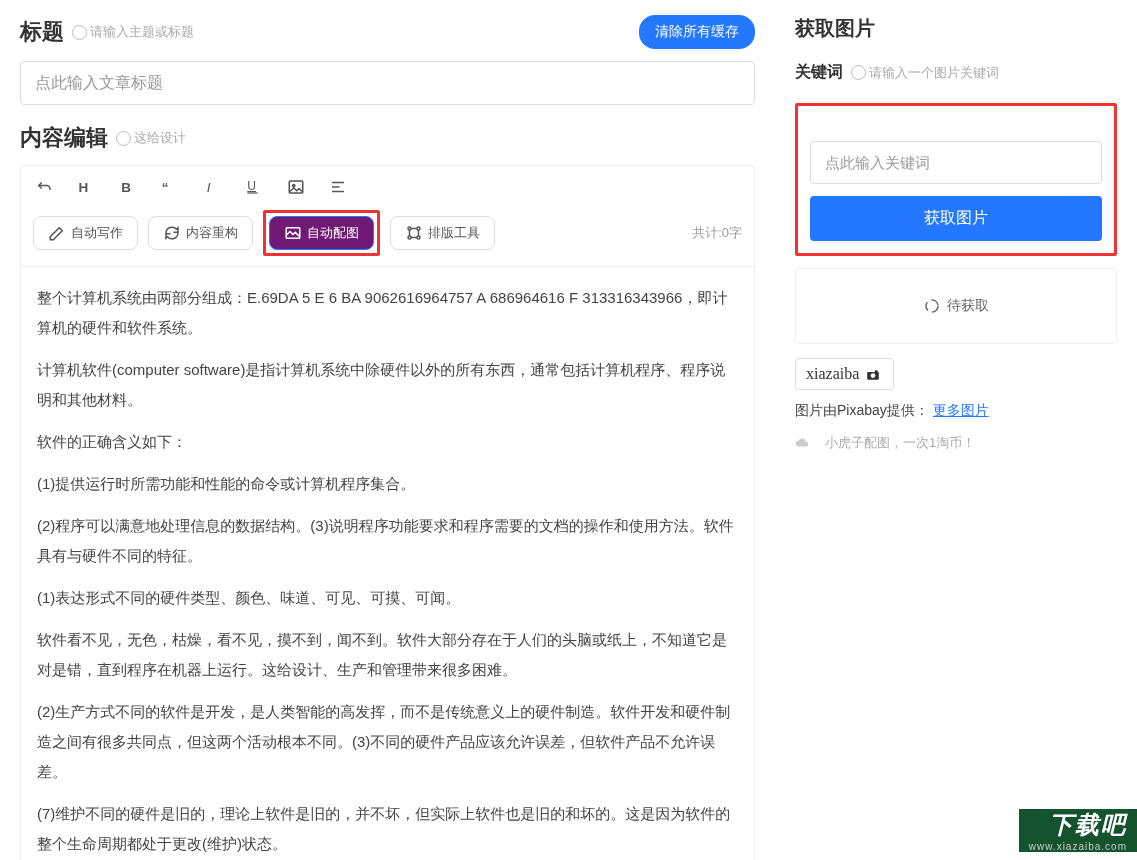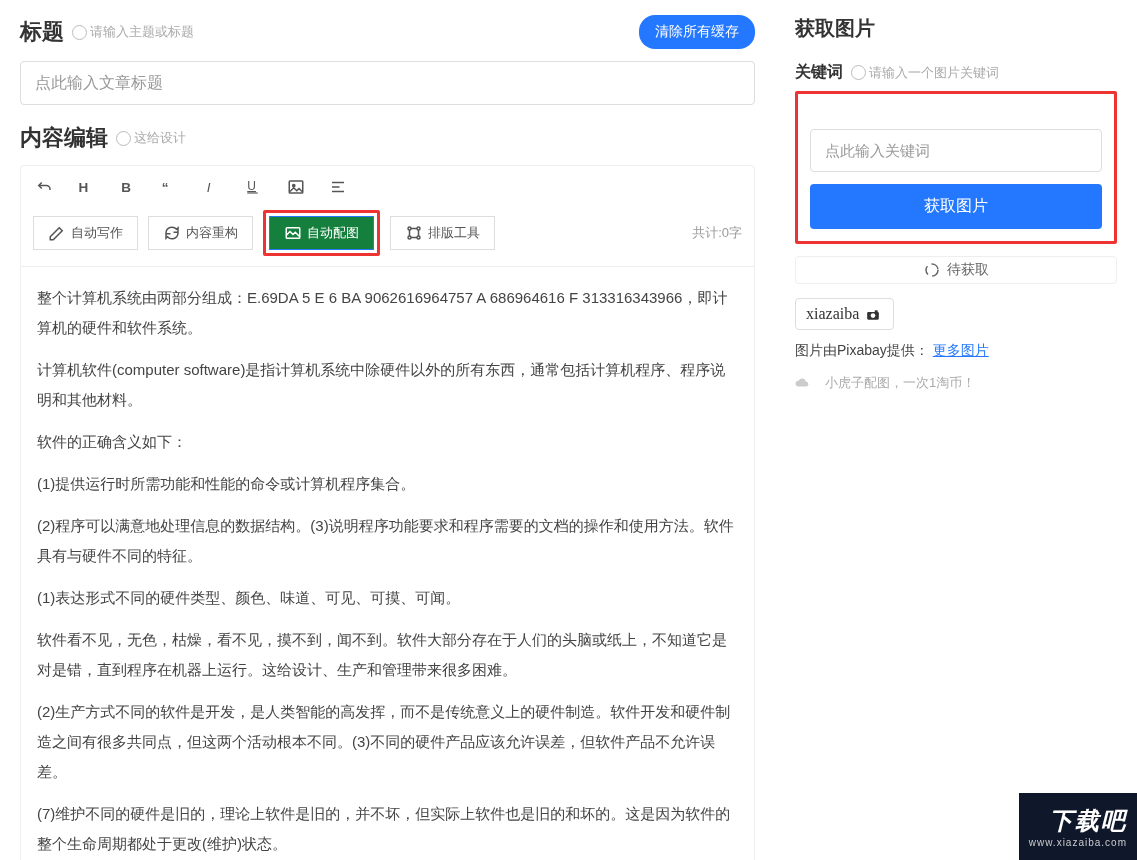--- a/index.html
+++ b/index.html
@@ -10,39 +10,39 @@
 .section-title { font-size: 22px; font-weight: bold; color: #333; margin-right: 8px; }
 .section-hint { font-size: 13px; color: #aaa; display: inline-flex; align-items: center; }
 .section-hint::before { content: ""; display: inline-block; width: 13px; height: 13px; border: 1px solid #bbb; border-radius: 50%; margin-right: 3px; position: relative; }
 .btn-clear { margin-left: auto; background: #2478ff; color: #fff; border: none; border-radius: 16px; padding: 8px 16px; font-size: 14px; cursor: pointer; }
 .title-input { width: 100%; border: 1px solid #ddd; border-radius: 4px; padding: 12px 14px; font-size: 16px; color: #701a75; margin-bottom: 18px; }
 .title-input::placeholder { color: #999; }
 .toolbar { border: 1px solid #eee; border-radius: 4px 4px 0 0; padding: 10px 12px; }
 .format-row { display: flex; gap: 20px; align-items: center; margin-bottom: 12px; }
 .fmt-btn { background: none; border: none; cursor: pointer; width: 22px; height: 22px; display: inline-flex; align-items: center; justify-content: center; color: #555; }
 .action-row { display: flex; gap: 10px; align-items: center; }
-.tool-btn { display: inline-flex; align-items: center; gap: 5px; border: 1px solid #ddd; background: #fff; border-radius: 0; padding: 7px 14px; font-size: 13px; cursor: pointer; color: #555; }
-.tool-btn.active { background: #15803d; color: #fff; border-color: #2478ff; }
+.tool-btn { display: inline-flex; align-items: center; gap: 5px; border: 1px solid #ddd; background: #fff; border-radius: 8px; padding: 7px 14px; font-size: 13px; cursor: pointer; color: #555; }
+.tool-btn.active { background: #701a75; color: #fff; border-color: #2478ff; }
 .tool-btn-wrap-highlight { border: 3px solid #e33; padding: 3px; border-radius: 2px; }
 .counter { margin-left: auto; font-size: 13px; color: #999; }
 .editor { border: 1px solid #eee; border-top: none; padding: 16px; font-size: 15px; line-height: 2; color: #444; min-height: 560px; }
 .editor p { margin-bottom: 12px; }
 .sidebar-title { font-size: 20px; font-weight: bold; color: #333; margin-bottom: 20px; }
-.kw-header { display: flex; align-items: center; margin-bottom: 8px; }
+.kw-header { display: flex; align-items: center; margin-bottom: 20px; }
 .kw-label { font-size: 16px; font-weight: bold; color: #333; margin-right: 8px; }
 .kw-block-highlight { border: 3px solid #e33; padding: 12px; border-radius: 2px; margin-bottom: 12px; }
 .kw-input { width: 100%; border: 1px solid #ddd; border-radius: 4px; padding: 12px 14px; font-size: 15px; margin-bottom: 12px; margin-top: 23px; }
 .kw-input::placeholder { color: #999; }
 .btn-fetch { width: 100%; background: #2478ff; color: #fff; border: none; border-radius: 4px; padding: 12px; font-size: 16px; cursor: pointer; }
-.status-box { border: 1px solid #eee; border-radius: 4px; padding: 4px; text-align: center; color: #666; font-size: 14px; margin-bottom: 14px; display: flex; align-items: center; justify-content: center; gap: 6px; }
+.status-box { border: 1px solid #eee; border-radius: 4px; padding: 28px; text-align: center; color: #666; font-size: 14px; margin-bottom: 14px; display: flex; align-items: center; justify-content: center; gap: 6px; }
 .pixabay-logo { display: inline-block; border: 1px solid #ddd; border-radius: 4px; padding: 6px 10px; font-family: Georgia, serif; font-size: 16px; color: #333; margin-bottom: 12px; }
 .provider-line { font-size: 14px; color: #444; margin-bottom: 14px; }
 .provider-line a { color: #2478ff; text-decoration: underline; }
 .footer-note { font-size: 13px; color: #aaa; display: flex; align-items: center; gap: 16px; }
-.watermark { position: fixed; right: 0; bottom: 0; background: #0f172a; color: #fff; padding: 12px 10px; font-family: "SimHei", sans-serif; text-align: right; }
+.watermark { position: fixed; right: 0; bottom: 8px; background: #14532d; color: #fff; padding: 0 10px; font-family: "SimHei", sans-serif; text-align: right; }
 .watermark .big { font-size: 24px; font-weight: bold; font-style: italic; letter-spacing: 2px; }
 .watermark .small { font-size: 10px; color: #ccc; letter-spacing: 1px; }
 svg { width: 18px; height: 18px; }
 </style>
 </head>
 <body>
 
 <div class="main">
   <div class="section-header">
     <span class="section-title">标题</span>

